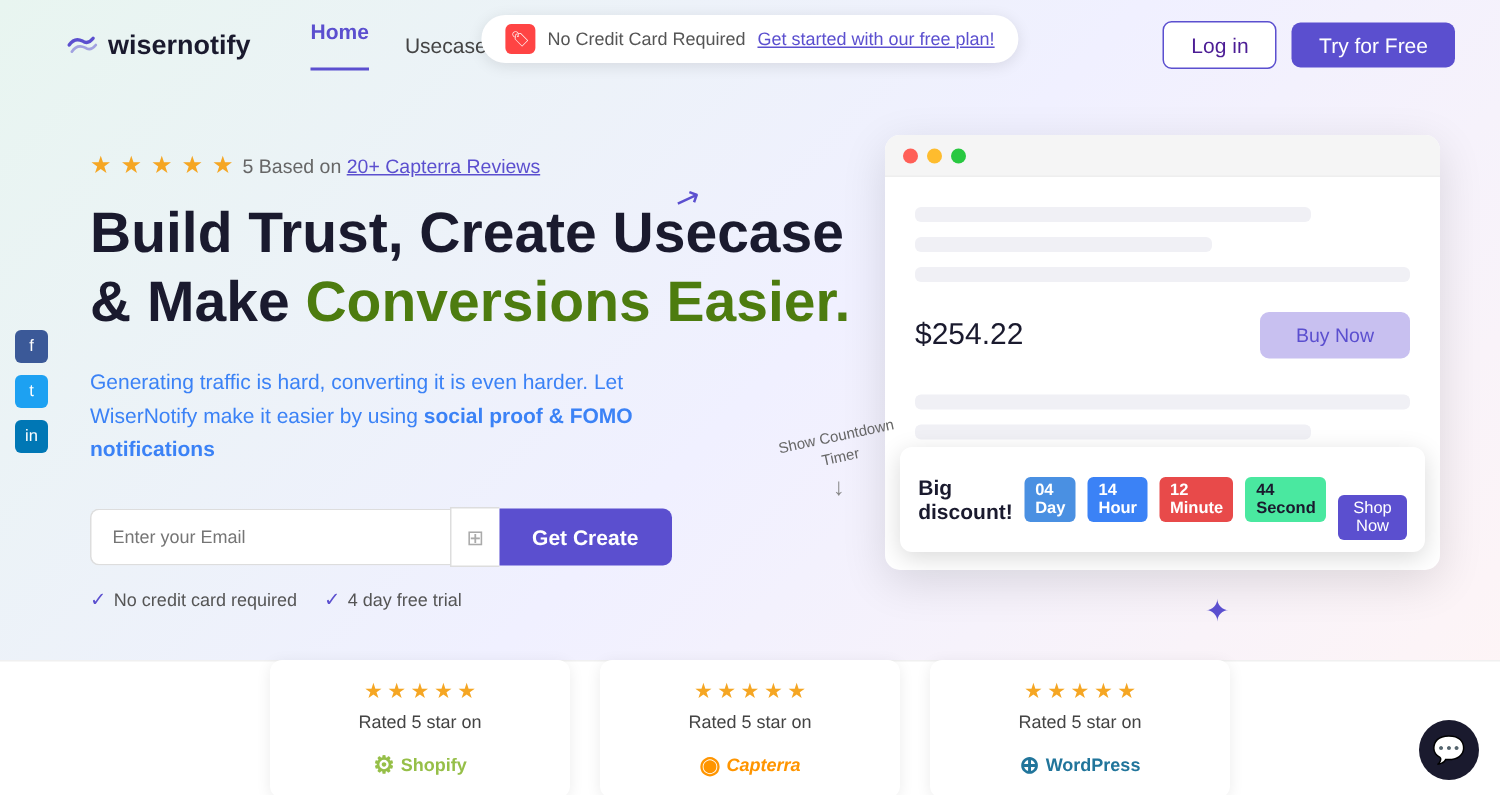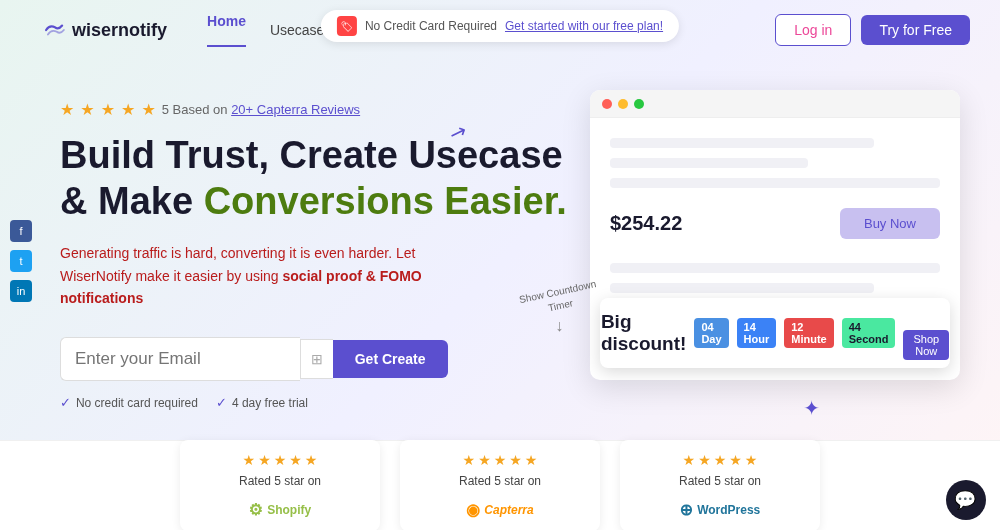--- a/index.html
+++ b/index.html
@@ -96,21 +96,21 @@
     }
     .nav-actions {
       display: flex;
       align-items: center;
       gap: 10px;
     }
     .btn-login {
       padding: 7px 18px;
       border: 1.5px solid #5b4fcf;
       border-radius: 6px;
-      color: #ec4899;
+      color: #4c1d95;
       font-size: 14px;
       background: white;
       cursor: pointer;
     }
     .btn-try {
       padding: 7px 18px;
       background: #5b4fcf;
       border: none;
       border-radius: 6px;
       color: white;
@@ -172,39 +172,39 @@
     .hero-title {
       font-size: 38px;
       font-weight: 800;
       color: #1a1a2e;
       line-height: 1.2;
       margin-bottom: 18px;
     }
     .hero-title .highlight { color: #4d7c0f; }
     .hero-subtitle {
       font-size: 14px;
-      color: #b91c1c;
+      color: #3b82f6;
       line-height: 1.6;
       margin-bottom: 28px;
       max-width: 420px;
     }
     .hero-subtitle strong { font-weight: 700; }
     .email-row {
       display: flex;
       align-items: center;
       gap: 0;
       margin-bottom: 14px;
     }
     .email-input {
       width: 240px;
       padding: 11px 14px;
       border: 1.5px solid #ddd;
       border-right: none;
       border-radius: 6px 0 0 6px;
-      font-size: 17px;
+      font-size: 12px;
       color: #000000;
       background: white;
     }
     .email-grid-icon {
       padding: 11px 10px;
       border: 1.5px solid #ddd;
       border-right: none;
       background: white;
       color: #aaa;
       font-size: 14px;
@@ -270,21 +270,21 @@
     .content-line.full { width: 100%; }
     .price-section {
       display: flex;
       align-items: center;
       justify-content: space-between;
       margin-top: 20px;
       padding: 0 0 10px;
     }
     .price-value {
       font-size: 20px;
-      font-weight: 700;
+      font-weight: 400;
       color: #1a1a2e;
     }
     .buy-btn {
       padding: 8px 24px;
       background: #c8c0f0;
       border: none;
       border-radius: 6px;
       color: #5b4fcf;
       font-size: 13px;
       cursor: pointer;
@@ -304,21 +304,21 @@
       box-shadow: 0 4px 16px rgba(0,0,0,0.15);
       display: flex;
       align-items: center;
       gap: 8px;
       font-size: 12px;
       z-index: 60;
     }
     .countdown-label {
       font-weight: 700;
       color: #1a1a2e;
-      font-size: 19px;
+      font-size: 14px;
     }
     .time-badge {
       padding: 3px 7px;
       border-radius: 4px;
       color: white;
       font-size: 11px;
       font-weight: 600;
     }
     .tb-blue { background: #4a90e2; }
     .tb-orange { background: #3b82f6; }

